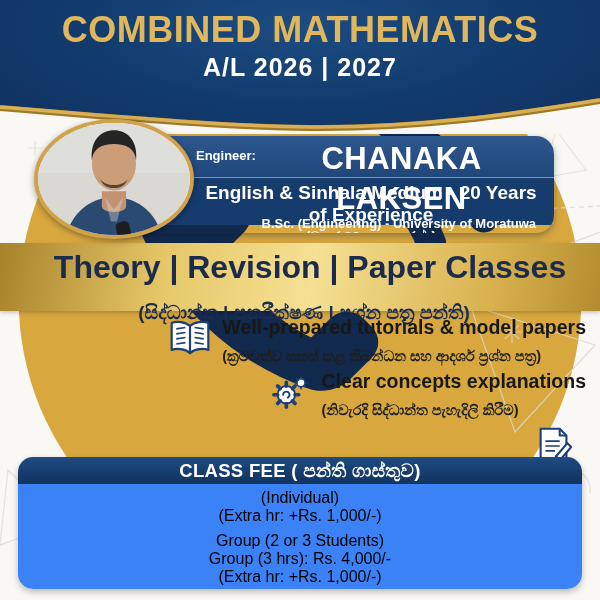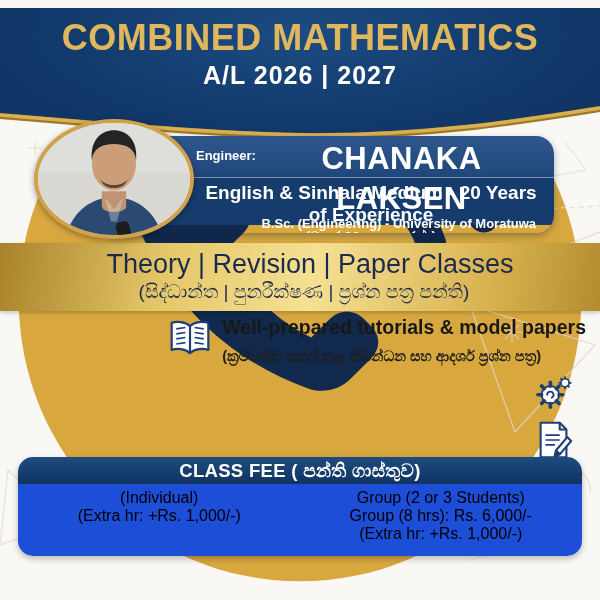--- a/index.html
+++ b/index.html
@@ -7,21 +7,21 @@
   .poster {
     position:relative; width:600px; height:600px; margin:0 auto;
     background:#f9f8f5; overflow:hidden;
     font-family:"Liberation Sans","DejaVu Sans",sans-serif;
   }
   
   .doodles { position:absolute; inset:0; z-index:0; }
 
   
   .hdr {
-    position:absolute; top:8px; left:0; width:600px; height:133px; z-index:2;
+    position:absolute; top:0; left:0; width:600px; height:133px; z-index:2;
     background:radial-gradient(ellipse at 50% 20%, #1c4c82 0%, #123a6c 55%, #0f3160 100%);
     text-align:center;
   }
   .hdr-title { padding-top:9px; font-size:36px; font-weight:bold; color:#e0b75c; letter-spacing:.5px; }
   .hdr-sinhala { font-size:29px; font-weight:bold; color:#e0b75c; margin-top:1px; }
   .hdr-years { font-size:25px; font-weight:bold; color:#ffffff; letter-spacing:1px; margin-top:2px; }
   .swoosh { position:absolute; left:0; bottom:-1px; width:600px; height:38px; display:block; }
 
   
   .card {
@@ -48,39 +48,39 @@
     overflow:hidden;
   }
   .photo svg { position:absolute; inset:0; width:100%; height:100%; }
 
   
   .gold-band {
     position:absolute; left:0; top:243px; width:600px; height:68px; z-index:2;
     background:linear-gradient(100deg,#a8822a 0%,#e6c869 28%,#f5e093 52%,#d8b14e 82%,#b38c2f 100%);
     text-align:center; box-shadow:0 2px 4px rgba(0,0,0,.2);
   }
-  .band-en { padding-top:6px; font-size:27px; font-weight:normal; color:#1b2b4e;padding-left:20px; }
-  .band-si { font-size:19px; font-weight:normal; color:#1b2b4e; margin-top:1px;padding-left:8px; }
+  .band-en { padding-top:6px; font-size:32px; font-weight:bold; color:#1b2b4e;padding-left:20px; }
+  .band-si { font-size:19px; font-weight:bold; color:#1b2b4e; margin-top:16px;padding-left:8px; }
 
   
   .features { position:absolute; left:26px; top:316px; width:560px; z-index:2; }
   .feature { display:flex; align-items:flex-start; margin-bottom:5px;justify-content:flex-end; }
   .f-icon { width:44px; height:42px; flex:0 0 44px; margin-right:10px; margin-top:1px; }
   .f-en { font-size:19.5px; font-weight:bold; color:#181818; line-height:22px; }
   .f-si { font-size:14.5px; font-weight:bold; color:#1e1e1e; line-height:18px; margin-top:9px; }
 
   
   .fee { position:absolute; left:18px; top:457px; width:564px; z-index:2; border-radius:15px;
          box-shadow:0 3px 6px rgba(0,0,0,.25); background:#fff; }
   .fee-header {
     height:27px; border-radius:15px 15px 0 0;
     background:linear-gradient(180deg,#1e4b81 0%,#113360 100%);
     color:#fff; font-size:18.5px; font-weight:bold; text-align:center; line-height:27px; letter-spacing:.3px;
   }
-  .fee-cols { display:flex; gap:5px; padding:3px; background:#1d4ed8; border-radius:0 0 15px 15px; }
+  .fee-cols { display:flex; gap:5px; padding:3px; background:#3b82f6; border-radius:0 0 15px 15px;flex-direction:column; }
   .fee-cell {
     flex:1; height:66px; text-align:center; padding-top:2px;
     background:linear-gradient(180deg,#dcba58 0%,#f2db8c 38%,#e8c councils;
   }
   .fee-cell {
     background:linear-gradient(180deg,#dcba58 0%,#f2db8c 38%,#eccb6e 62%,#bd9434 100%);
   }
   .fee-cell.left  { border-radius:4px 4px 4px 13px; }
   .fee-cell.right { border-radius:4px 4px 13px 4px; }
   .fee-line { font-size:15.5px; font-weight:bold; color:#18223d; line-height:21px; }
@@ -190,20 +190,24 @@
         <g stroke-width="1.8">
           <circle cx="36" cy="12" r="4.5" fill="#ffffff"></circle>
           <line x1="36" y1="5.5" x2="36" y2="7.5"></line>
             <line x1="36" y1="16.5" x2="36" y2="18.5"></line>
           <line x1="29.5" y1="12" x2="31.5" y2="12"></line>
             <line x1="40.5" y1="12" x2="42.5" y2="12"></line>
           <line x1="31.5" y1="7.5" x2="33" y2="9"></line>
             <line x1="39" y1="15" x2="40.5" y2="16.5"></line>
         </g>
       </svg>
+      <div>
+        <div class="f-en">Clear concepts explanations</div>
+        <div class="f-si">(නිවැරදි සිද්ධාන්ත පැහැදිලි කිරීම)</div>
+      </div>
     </div>
 
     <div class="feature">
       <svg class="f-icon" viewBox="0 0 44 44" fill="none" stroke="#1e3f76" stroke-width="2.2" stroke-linejoin="round">
         <path d="M8,4 L28,4 L35,11 L35,40 L8,40 Z" fill="#ffffff"></path>
         <path d="M28,4 L28,11 L35,11"></path>
         <path d="M13,17 h15 M13,22 h15 M13,27 h10" stroke-width="1.8"></path>
         <path d="M24,33 L36,19 L40,23 L28,37 Z" fill="#ffffff"></path>
         <path d="M24,33 L22.5,39.5 L28,37 Z" fill="#1e3f76"></path>
       </svg>
@@ -213,21 +217,21 @@
 
   <section class="fee">
     <div class="fee-header">CLASS FEE ( පන්ති ගාස්තුව)</div>
     <div class="fee-cols">
       <div class="fee-cell left">
         <div class="fee-line">(Individual)</div>
         <div class="fee-line">(Extra hr: +Rs. 1,000/-)</div>
       </div>
       <div class="fee-cell right">
         <div class="fee-line">Group (2 or 3 Students)</div>
-        <div class="fee-line">Group (8 hrs): Rs. 6,000/-</div>
+        <div class="fee-line">Group (3 hrs): Rs. 4,000/-</div>
         <div class="fee-line">(Extra hr: +Rs. 1,000/-)</div>
       </div>
     </div>
   </section>
 
   <div class="gold-line"></div>
   <footer class="ftr">
     <svg class="phone-badge" viewBox="0 0 32 32">
       <circle cx="16" cy="16" r="15" fill="#d8a83f"></circle>
       <path d="M21.8,19.4 l-2.4-2.4 c-.5-.5-1.3-.5-1.8,0 l-1,1 c-2-1-3.6-2.6-4.6-4.6 l1-1 c.5-.5.5-1.3,0-1.8 L10.6,8.2 c-.5-.5-1.3-.5-1.8,0 L7.7,9.3 c-.6.6-.8,1.5-.5,2.3 1.5,4.2,4.9,7.6,9.2,9.1 .8.3,1.7.1,2.3-.5 l1.1-1.1 c.5-.5.5-1.2,0-1.7 Z" fill="#11294d"></path>

